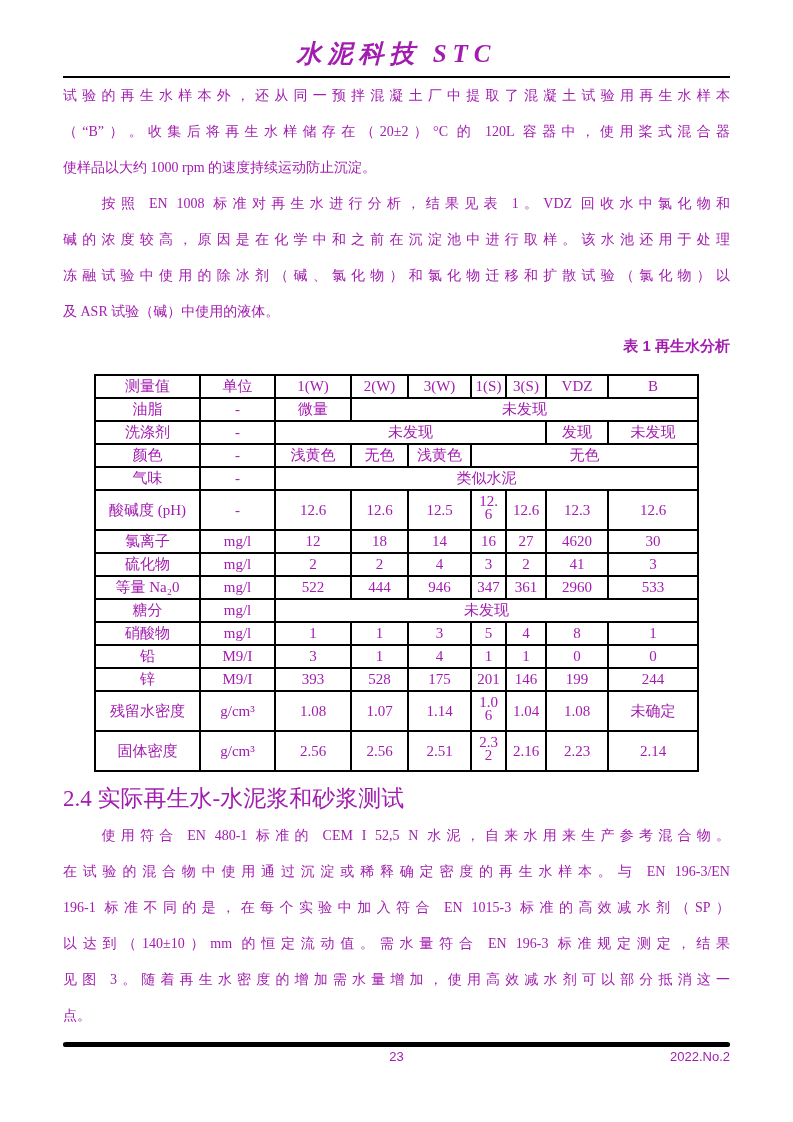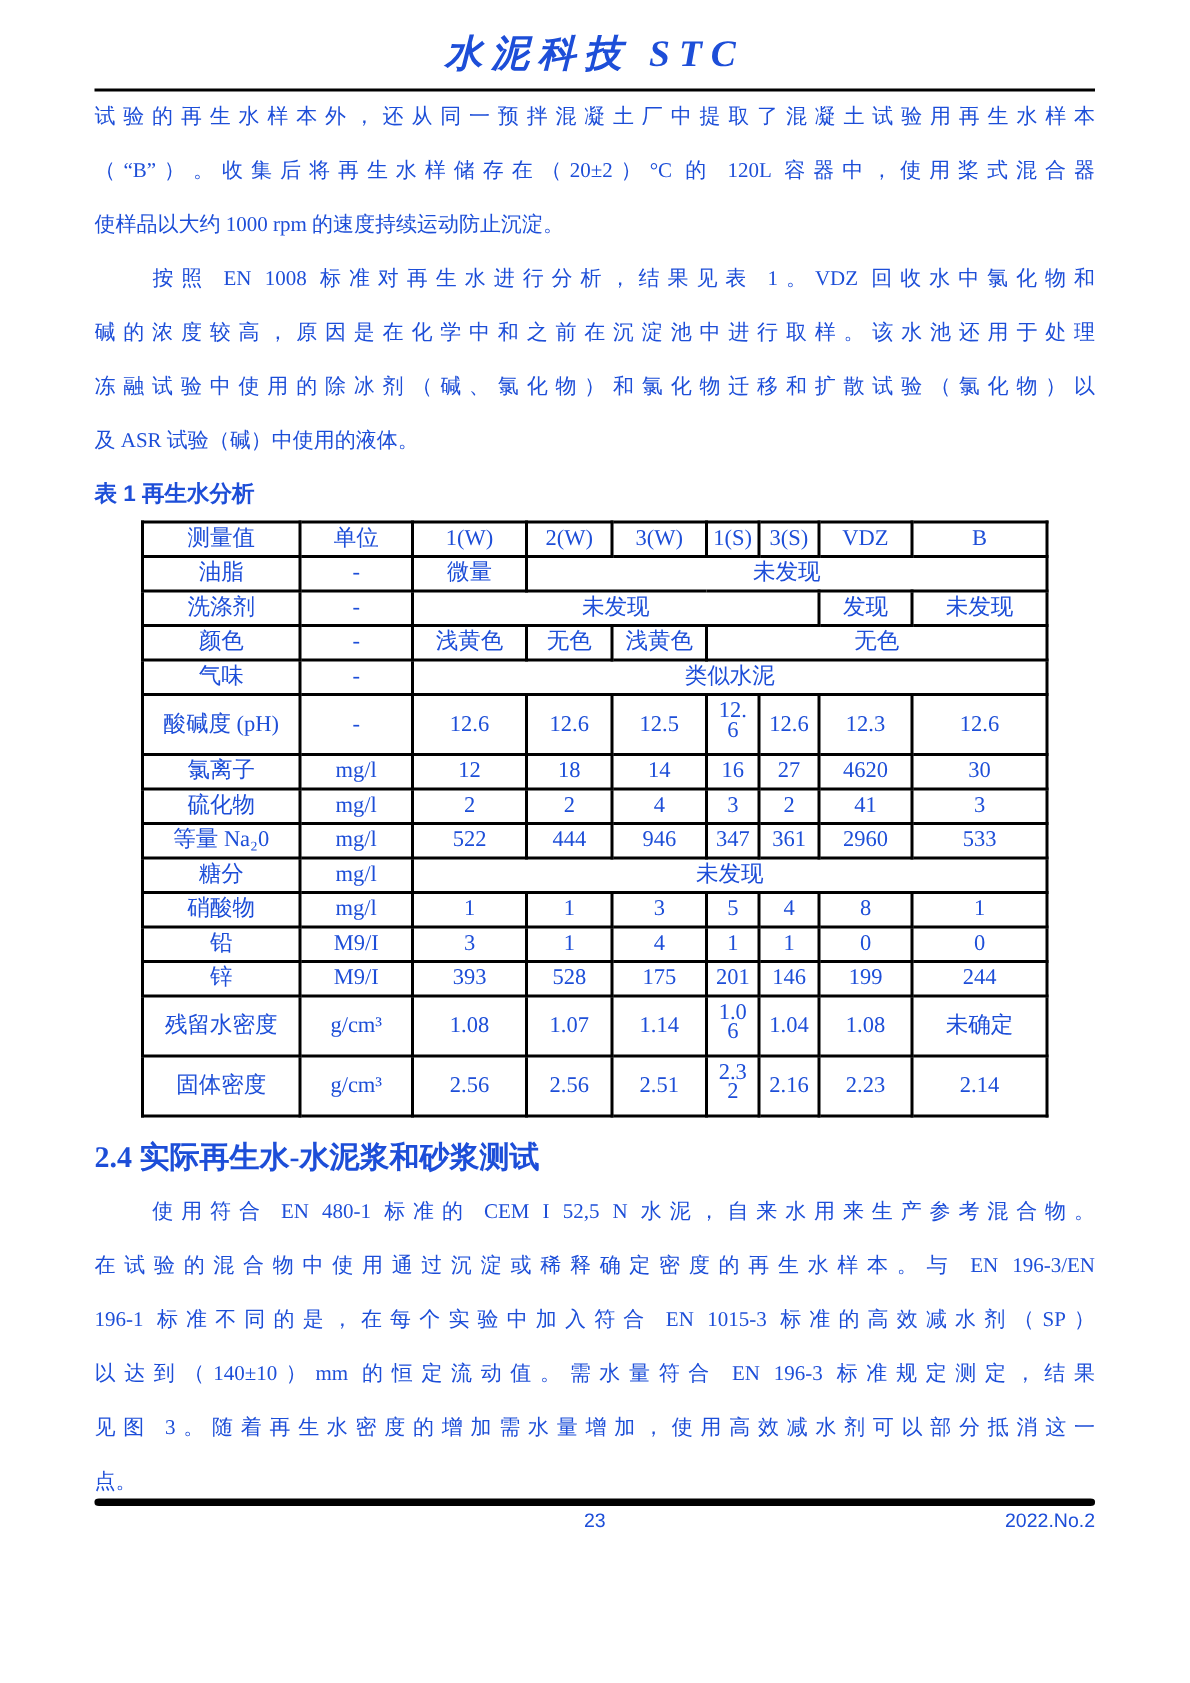--- a/index.html
+++ b/index.html
@@ -1,22 +1,22 @@
 <!DOCTYPE html>
 <html><head>
 <meta charset="utf-8">
 <style>
   html, body { margin: 0; padding: 0; background: #ffffff; }
   .page {
     position: relative;
     width: 793px; height: 1122px;
     box-sizing: border-box;
-    padding: 20px 63px 0 63px;
+    padding: 37px 63px 0 63px;
     background: #ffffff;
-    color: #1d4ed8;
+    color: #a21caf;
     font-family: "Liberation Serif", "DejaVu Serif", serif;
     overflow: hidden;
   }
   
   .journal-title {
     text-align: center;
     font-size: 25px;
     font-weight: bold;
     font-style: italic;
     letter-spacing: 6px;
@@ -31,25 +31,25 @@
     font-size: 14px;
     text-align: justify;
     text-align-last: justify;
     overflow: hidden;
     white-space: nowrap;
   }
   .para .line.last { text-align-last: left; }
 
   
   .table-title {
-    text-align: left;
+    text-align: right;
     font-family: "Liberation Sans", "DejaVu Sans", sans-serif;
     font-weight: bold;
     font-size: 15px;
-    margin: 7px 0 8px 0;
+    margin: 7px 0 18px 0;
   }
   table.analysis {
     border-collapse: collapse;
     table-layout: fixed;
     width: 603px;
     margin: 0 auto;
     font-size: 15px;
   }
   table.analysis th, table.analysis td {
     border: 2px solid #000;
@@ -65,28 +65,28 @@
     white-space: pre-line;
     line-height: 13px;
     height: 38px;
     padding-top: 4px;
     box-sizing: border-box;
     overflow: hidden;
   }
 
   
   .section-heading {
-    font-size: 20px;
-    font-weight: bold;
+    font-size: 23px;
+    font-weight: normal;
     margin: 13px 0 5px 0;
     height: 28px; line-height: 28px;
   }
 
   
-  .footer { position: absolute; top: 999px; left: 63px; width: 667px; }
+  .footer { position: absolute; top: 1042px; left: 63px; width: 667px; }
   .footer-rule { height: 5px; background: #000; border-radius: 3px / 2px; }
   .footer-row {
     position: relative;
     margin-top: 2px;
     height: 18px;
     font-family: "Liberation Sans", "DejaVu Sans", sans-serif;
     font-size: 13px;
   }
   .page-num { position: absolute; left: 50%; transform: translateX(-50%); top: 0; }
   .issue { position: absolute; right: 0; top: 0; }

